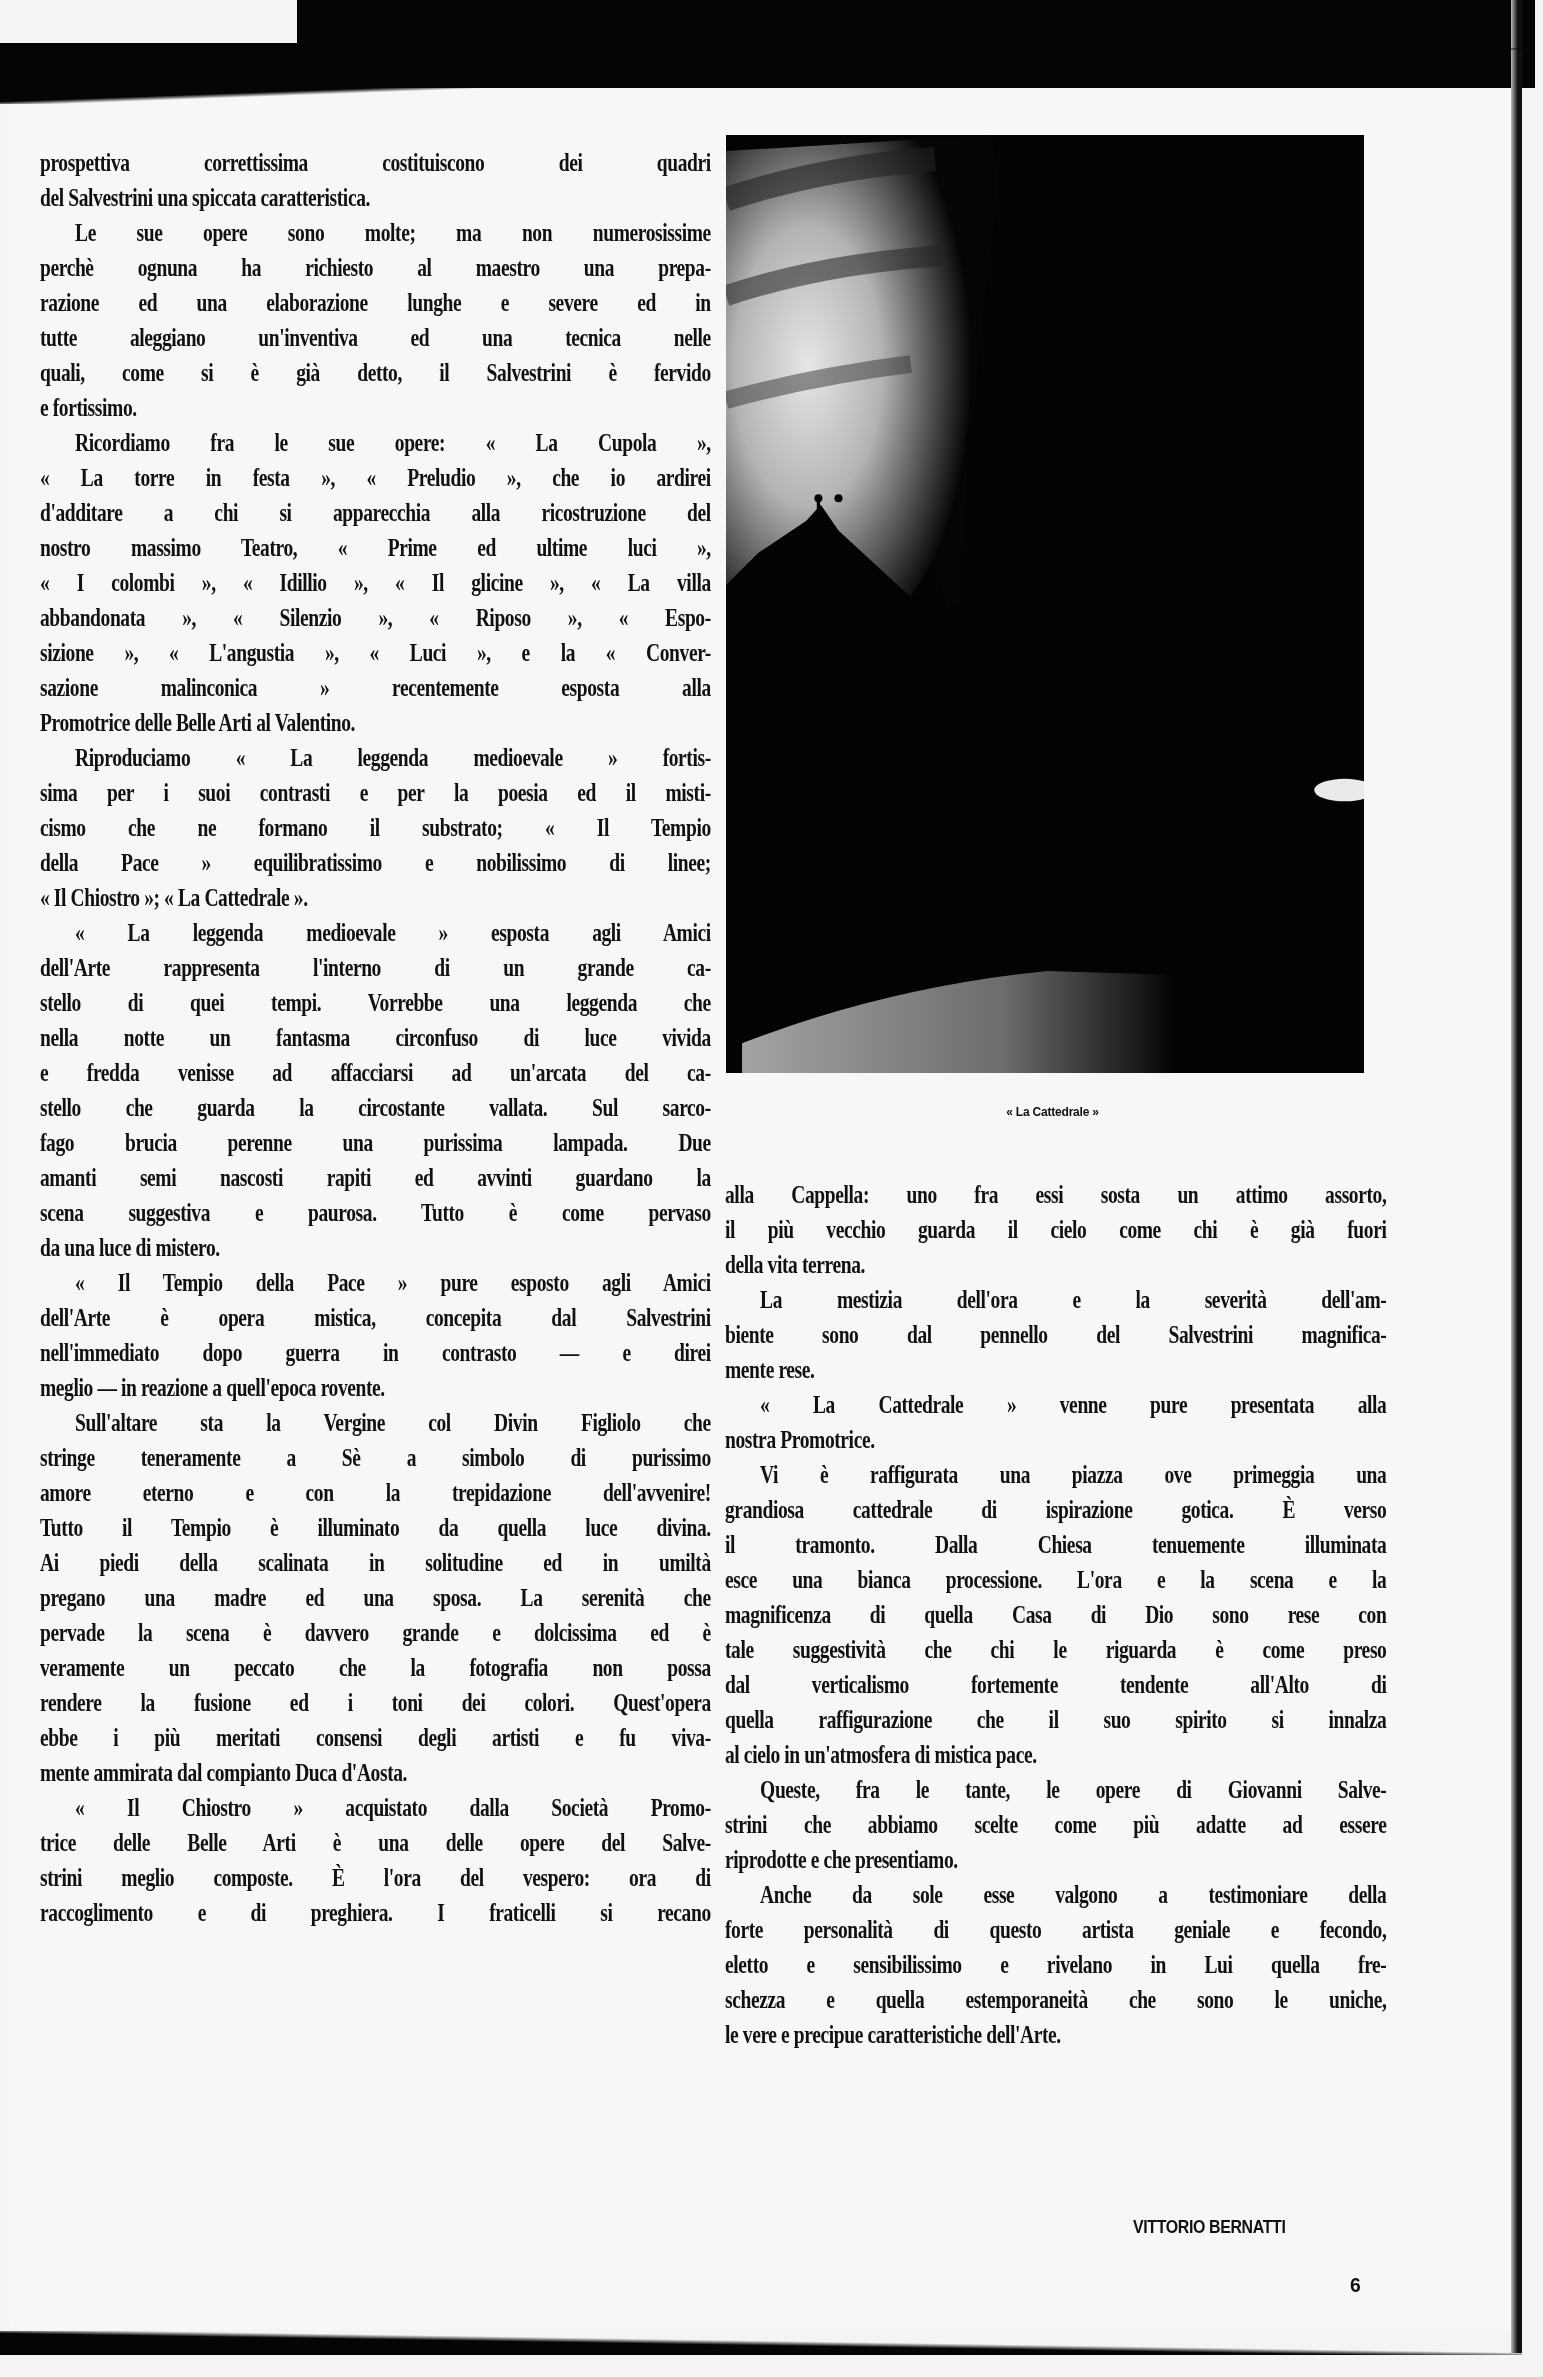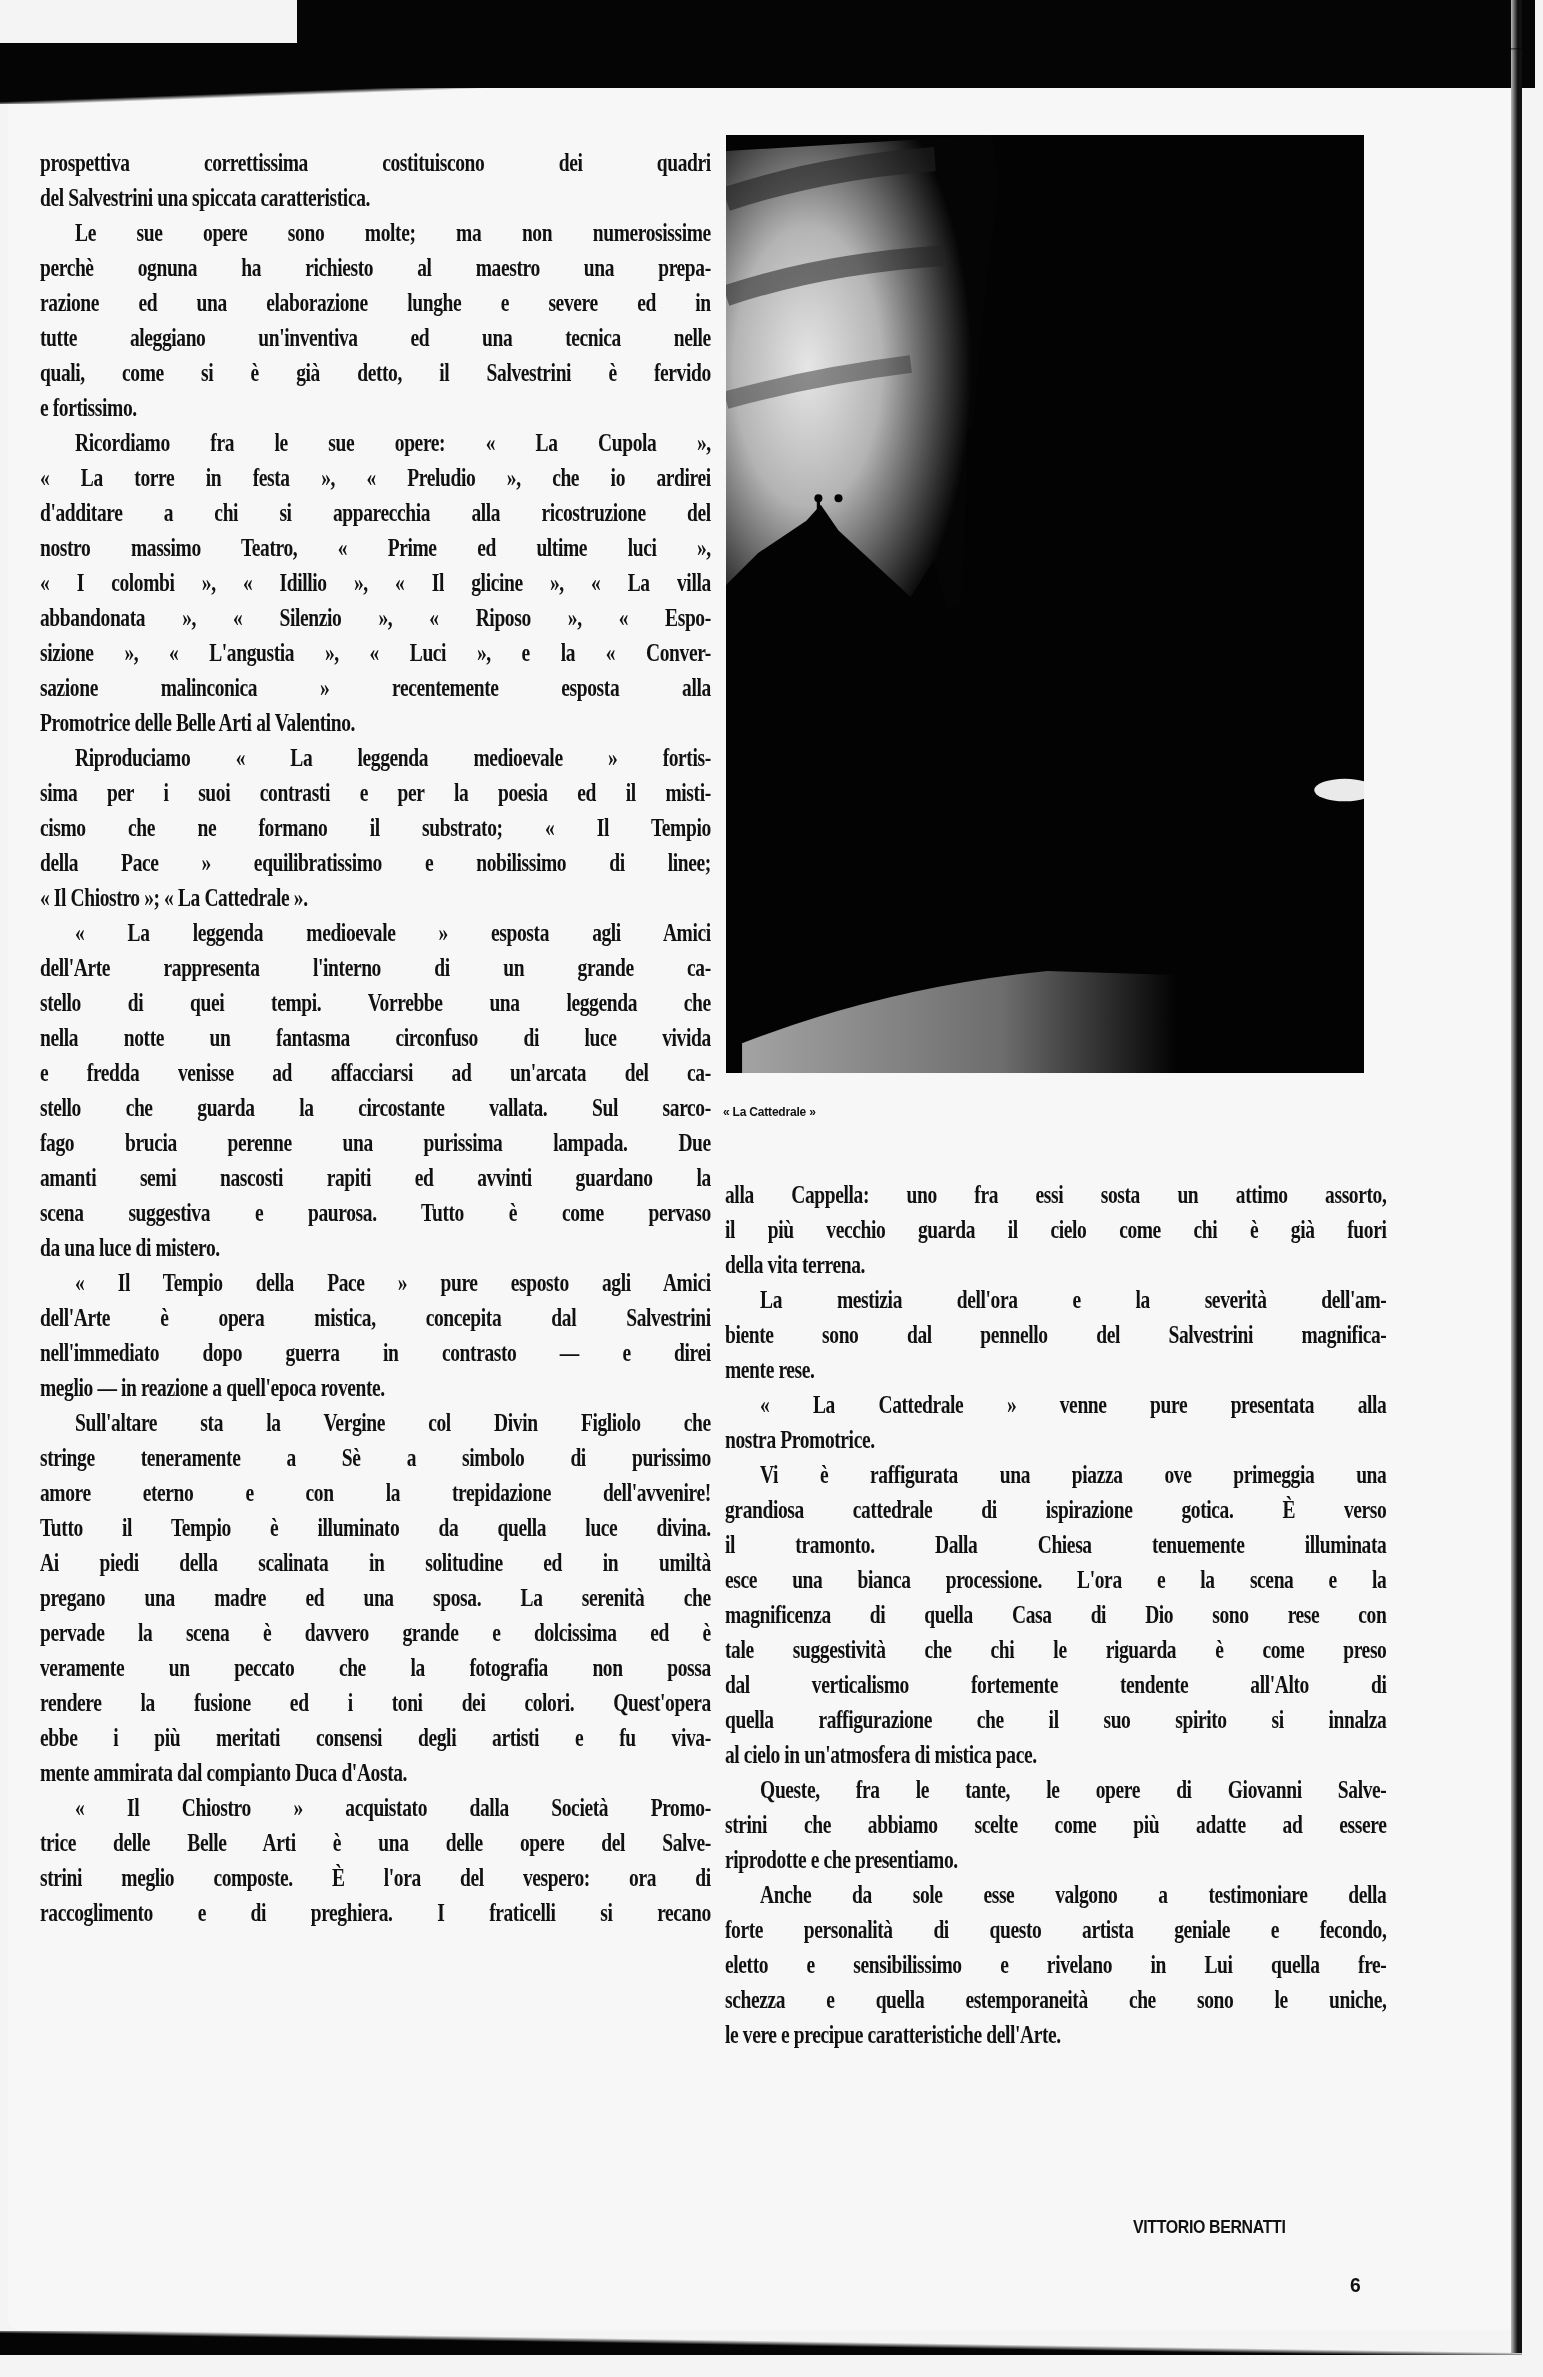--- a/index.html
+++ b/index.html
@@ -46,21 +46,21 @@
   .col-right { left: 725px; top: 1177px; width: 848px; }
   .line { display: block; white-space: nowrap; text-align: justify; text-align-last: justify; }
   .line.last { text-align-last: left; }
   .line.indent { padding-left: 45px; }
   .photo {
     position: absolute; left: 726px; top: 135px; width: 638px; height: 938px;
     background: #030303; overflow: hidden;
   }
   .photo svg { width: 100%; height: 100%; display: block; }
   .caption {
-    position: absolute; left: 723px; top: 1105px; width: 659px; text-align: left;
+    position: absolute; left: 723px; top: 1105px; width: 659px; text-align: center;
     font-family: "Liberation Sans", "DejaVu Sans", sans-serif;
     font-weight: bold; font-size: 12px; letter-spacing: -0.2px;
   }
   .signature {
     position: absolute; left: 1133px; top: 2217px;
     font-family: "Liberation Sans", "DejaVu Sans", sans-serif;
     font-weight: bold; font-size: 17.7px; letter-spacing: -0.4px;
     transform: scaleX(0.9); transform-origin: left top;
   }
   .page-number {

